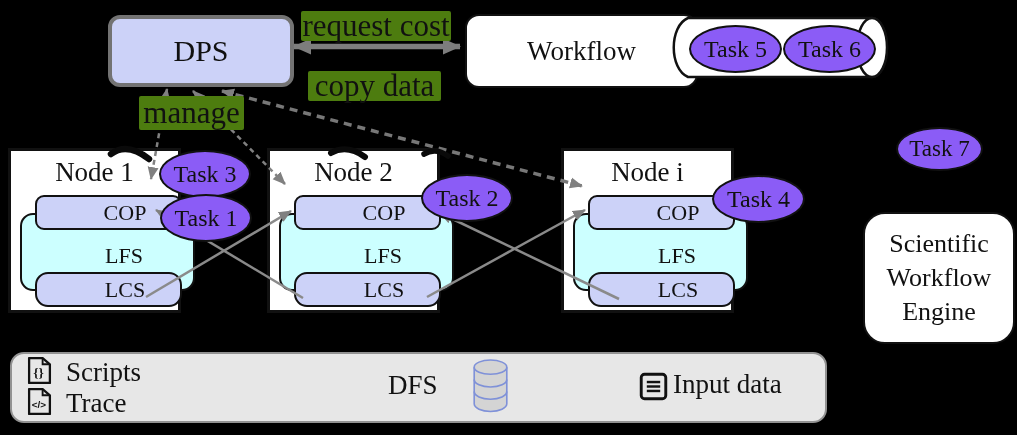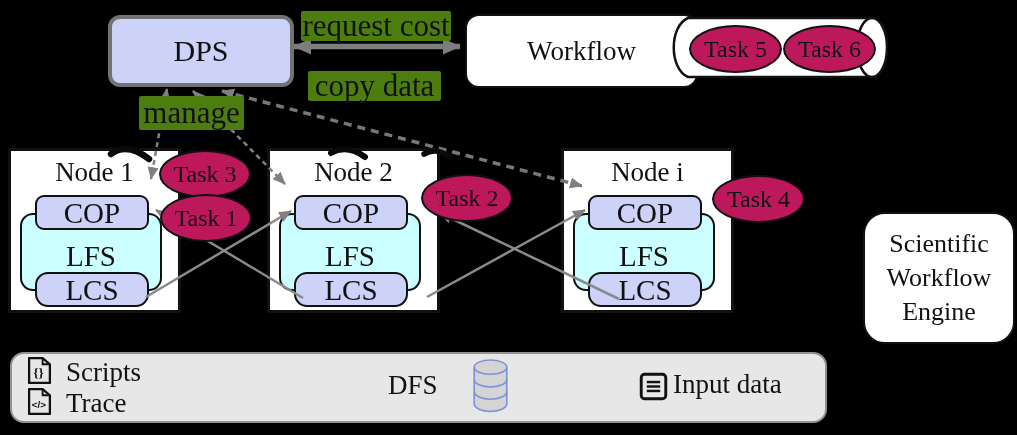--- a/index.html
+++ b/index.html
@@ -12,28 +12,28 @@
   .dps-box{left:108px;top:15px;width:178px;height:64px;background:#ccd2f8;border:4px solid #737373;
     border-radius:12px;display:flex;align-items:center;justify-content:center;font-size:30px;z-index:2;}
   .sched-box{left:465px;top:14px;width:229px;height:70px;background:#fff;border:2.5px solid #111;
     border-radius:14px;display:flex;align-items:center;justify-content:center;font-size:27px;z-index:2;}
   .swe-box{left:863px;top:212px;width:148px;height:128px;background:#fff;border:2.5px solid #111;
     border-radius:22px;display:flex;flex-direction:column;align-items:center;justify-content:center;
     font-size:26px;line-height:34px;text-align:center;z-index:2;}
   
   .node{background:#fff;border:3px solid #111;z-index:1;width:167px;height:159px;}
   .node-title{position:absolute;top:6px;left:0;right:0;text-align:center;font-size:27px;}
-  .comp{position:absolute;text-align:center;font-size:29px;line-height:32px;border:2.5px solid #111;}
+  .comp{position:absolute;text-align:center;font-size:22px;line-height:32px;border:2.5px solid #111;padding-left:33px;}
   .cop{left:24px;top:44px;width:110px;height:31px;background:#ccd2f8;border-radius:9px;}
   .lfs{left:9px;top:62px;width:138px;height:74px;background:#ccffff;border-radius:13px;
        display:flex;align-items:center;justify-content:center;}
   .lcs{left:24px;top:121px;width:110px;height:31px;background:#ccd2f8;border-radius:13px;}
   .lfs-text{margin-top:8px;}
   
-  .task{background:#be185d;border:2px solid #111;border-radius:50%;display:flex;align-items:center;
+  .task{background:#8b5cf6;border:2px solid #111;border-radius:50%;display:flex;align-items:center;
     justify-content:center;font-size:24px;z-index:6;}
   
   .wlabel{background:#4d7c0f;border-radius:2px;display:flex;align-items:center;justify-content:center;
     font-size:31px;z-index:5;white-space:nowrap;}
   
   .legend{left:10px;top:352px;width:813px;height:67px;background:#e7e7e7;border:2px solid #929292;
     border-radius:14px;z-index:2;}
   .legend-text{font-size:27px;z-index:3;}
   svg.layer{position:absolute;left:0;top:0;z-index:4;pointer-events:none;}
   svg.cyl{position:absolute;left:0;top:0;z-index:3;pointer-events:none;}
@@ -116,20 +116,21 @@
   <div class="abs wlabel" style="left:301px;top:11px;width:150px;height:30px;">request cost</div>
   <div class="abs wlabel" style="left:308px;top:51px;width:133px;height:30px;margin-top:20px;">copy data</div>
   <div class="abs wlabel" style="left:139px;top:96px;width:105px;height:34px;">manage</div>
 
   <div class="abs task" style="left:159px;top:150px;width:88px;height:44px;">Task 3</div>
   <div class="abs task" style="left:160px;top:194px;width:88px;height:44px;">Task 1</div>
   <div class="abs task" style="left:421px;top:174px;width:88px;height:44px;">Task 2</div>
   <div class="abs task" style="left:712px;top:175px;width:89px;height:44px;">Task 4</div>
   <div class="abs task" style="left:689px;top:25px;width:89px;height:44px;">Task 5</div>
   <div class="abs task" style="left:783px;top:25px;width:89px;height:44px;">Task 6</div>
+  <div class="abs task" style="left:896px;top:127px;width:83px;height:40px;font-size:23px;">Task 7</div>
 
   <div class="abs legend"></div>
 
   <svg class="licon" style="left:25px;top:357px;" width="29" height="27" viewBox="0 0 26 26">
     <path d="M3 1 H16 L23 7 V25 H3 Z" fill="none" stroke="#111" stroke-width="2.2" stroke-linejoin="round"></path>
     <path d="M16 1 V7 H23" fill="none" stroke="#111" stroke-width="1.8"></path>
     <text x="12" y="19" font-size="13" font-family="Liberation Serif, DejaVu Serif, serif" font-weight="bold" text-anchor="middle" fill="#111">{}</text>
   </svg>
   <div class="abs legend-text" style="left:66px;top:357px;">Scripts</div>
 

